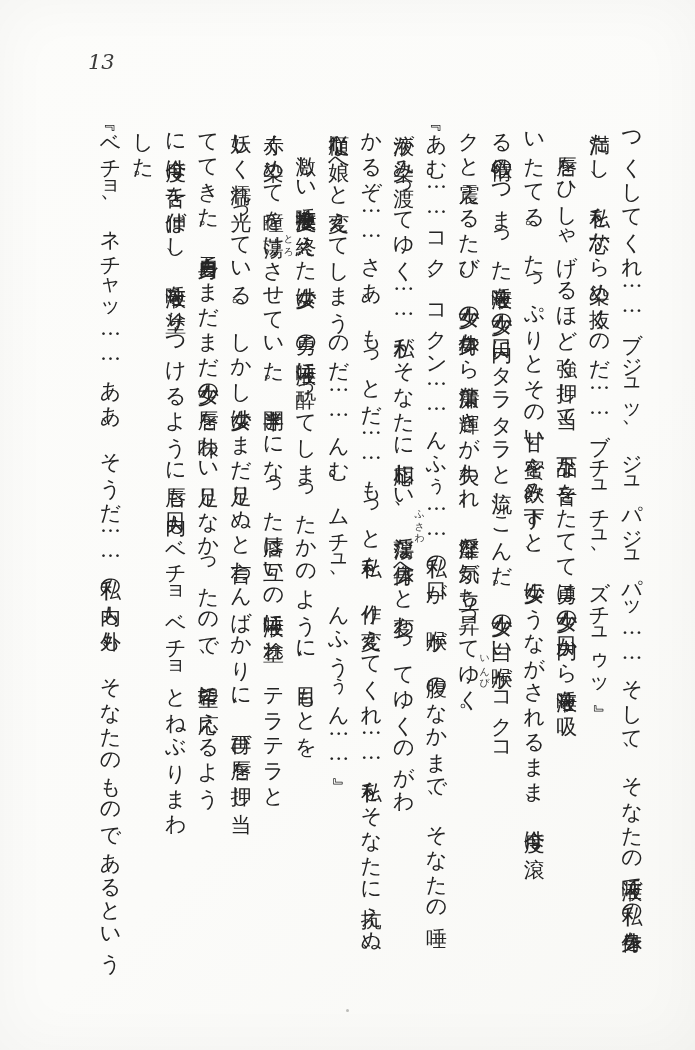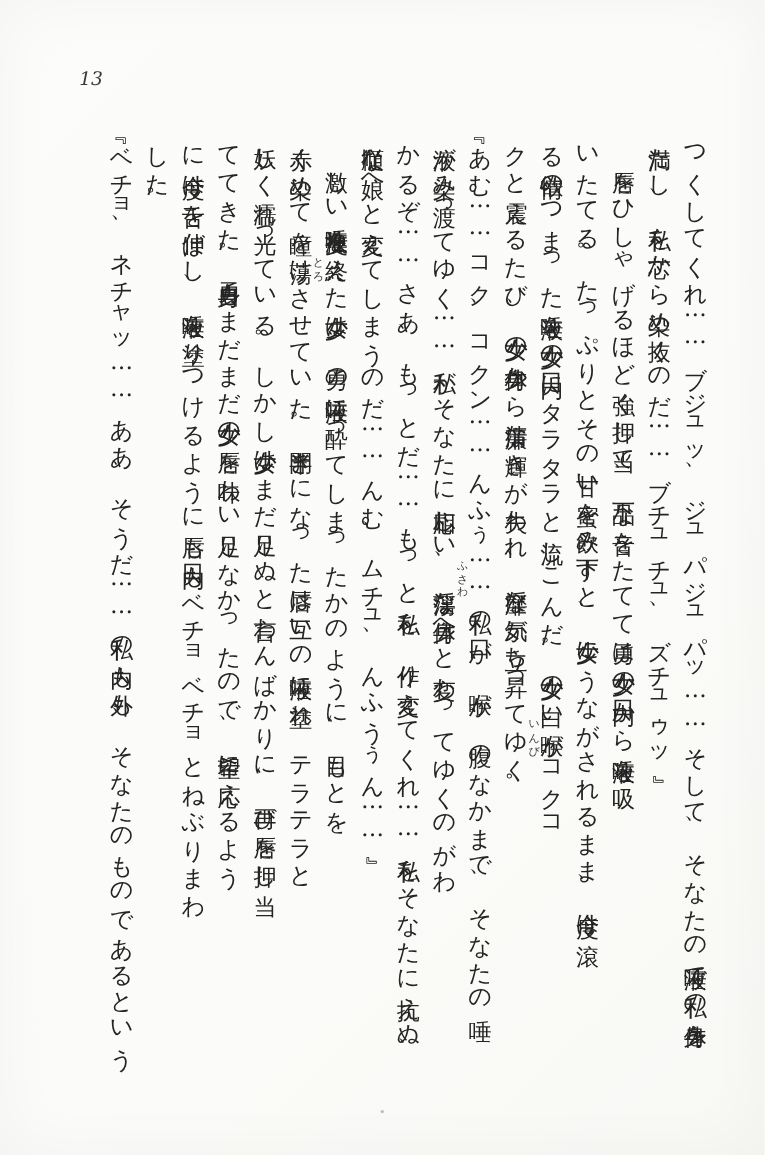--- a/index.html
+++ b/index.html
@@ -14,25 +14,24 @@
   #book-page {
     position: relative;
     width: 695px;
     height: 1050px;
     background: linear-gradient(135deg, #fcfcfa 0%, #fbfbf9 60%, #f8f8f5 100%);
     box-shadow: inset 0 0 60px rgba(0,0,0,0.035);
   }
   #page-number {
     position: absolute;
     top: 50px;
-    left: 72px;
-    font-size: 17px;
+    left: 88px;
+    font-size: 21px;
     font-style: italic;
     color: #3a3a3a;
-    margin-top: 12px;
   }
   #text-block {
     position: absolute;
     top: 118px;
     right: 47px;
     height: 840px;
     writing-mode: vertical-rl;
     text-orientation: upright;
     font-size: 21px;
     letter-spacing: 1px;

